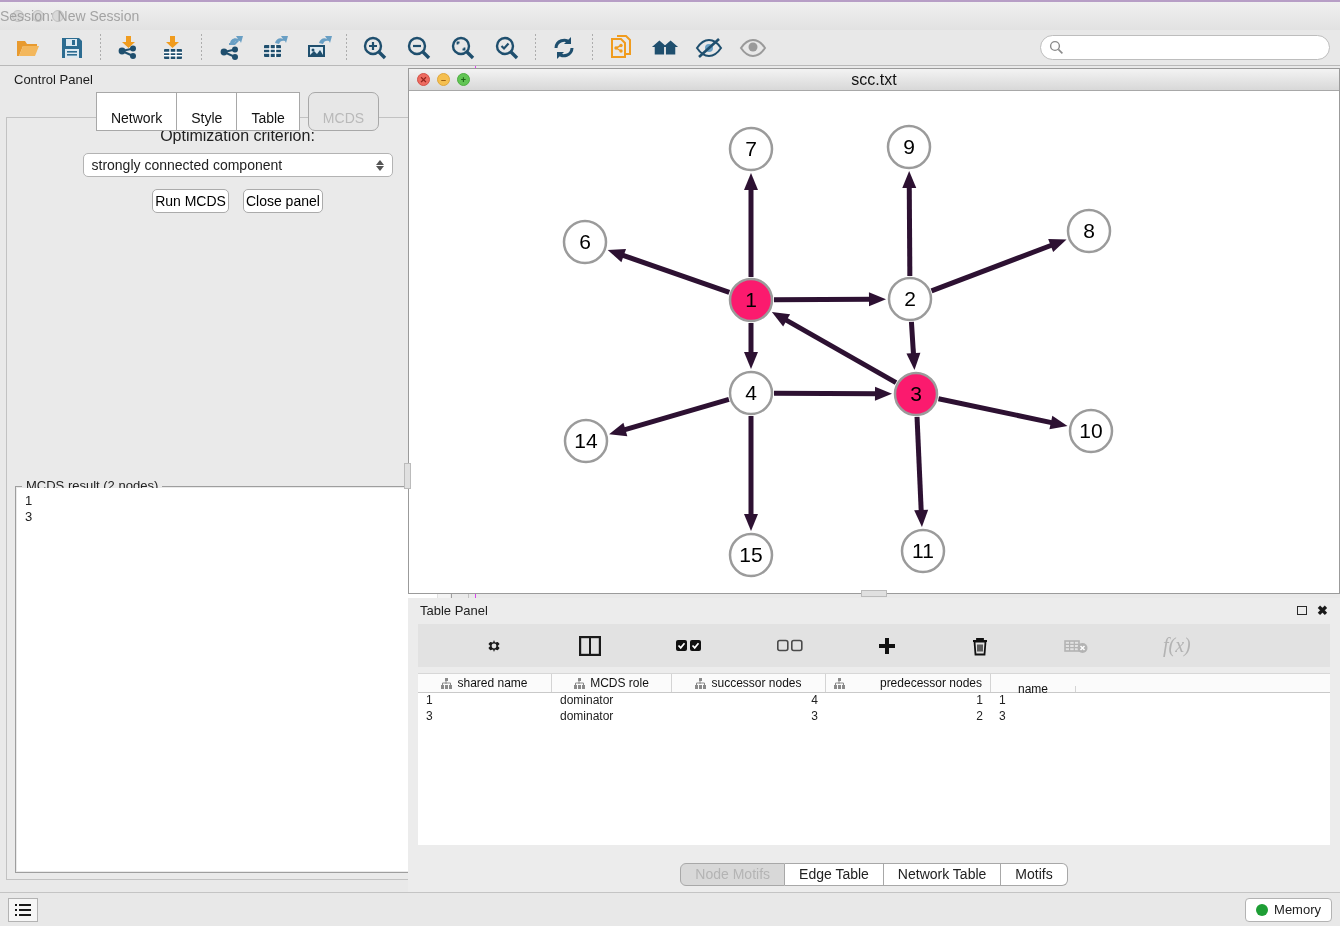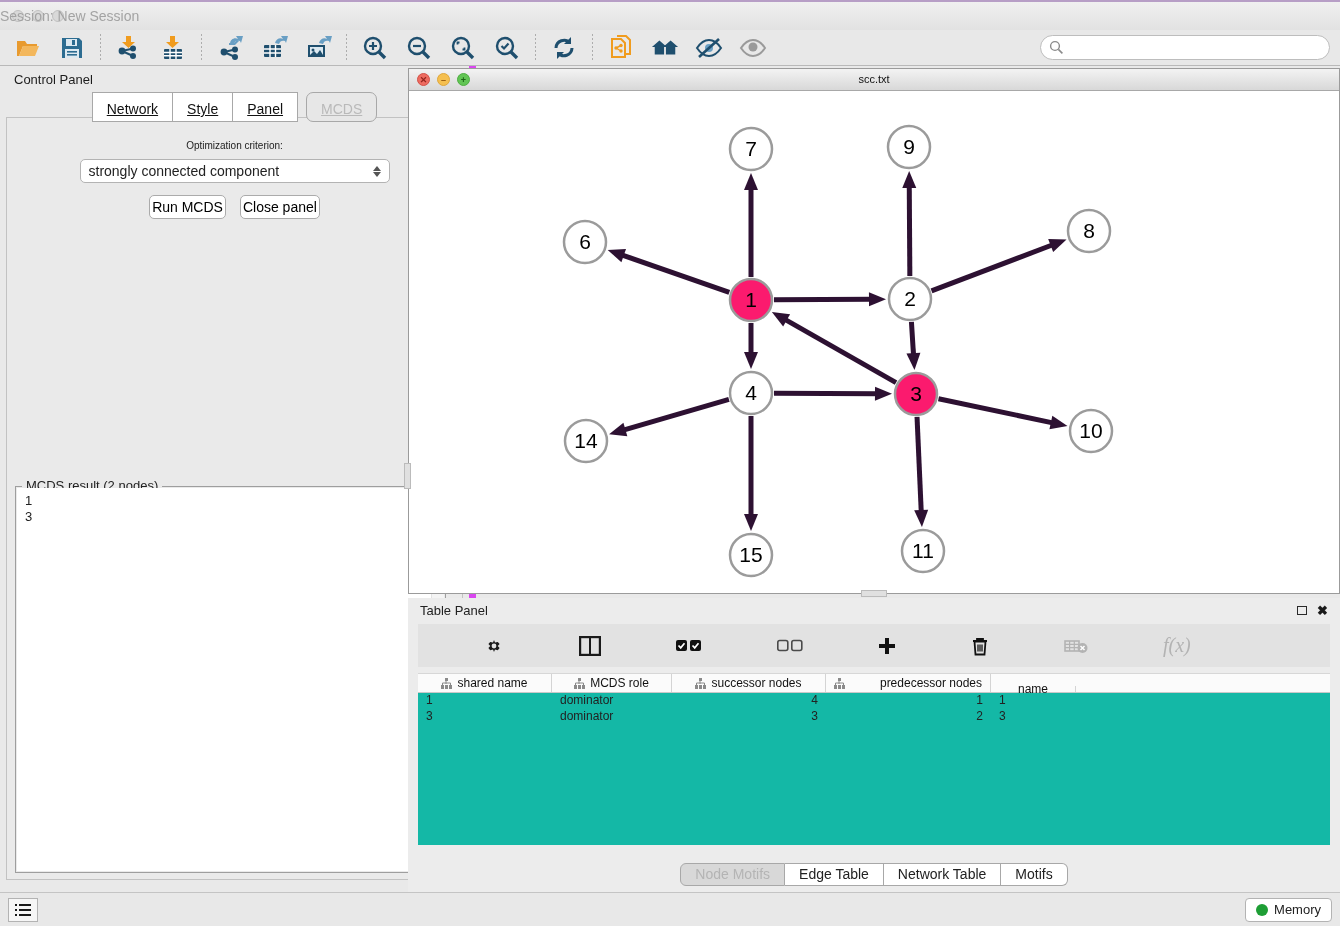--- a/index.html
+++ b/index.html
@@ -27,35 +27,35 @@
   .tb-btn { width:28px; height:28px; display:flex; align-items:center;
     justify-content:center; cursor:pointer; }
   .search-wrap { margin-left:auto; }
   .search-box { width:290px; height:25px; background:#fff;
     border:1px solid #bdbdbd; border-radius:13px; display:flex;
     align-items:center; padding:0 8px; }
   .search-box input { border:none; outline:none; flex:1; font-size:13px;
     background:transparent; font-family:"Liberation Sans",sans-serif; }
   
   .control-panel { position:absolute; top:64px; left:0; width:476px; bottom:34px;
-    background:#e9e9e9; border-right:7px solid #d946ef; }
+    background:#e9e9e9; border-right:1px solid #d946ef; }
   .cp-header { height:26px; display:flex; align-items:center;
     padding:0 14px; font-size:13px; color:#1c1c1c; }
   .panel-icons { margin-left:auto; display:flex; gap:10px; align-items:center; }
   .float-icon { width:10px; height:9px; border:1.5px solid #2a2a2a; display:inline-block; }
   .close-icon { font-size:13px; font-weight:bold; color:#1a1a1a; line-height:9px; }
   .cp-tabs { display:flex; justify-content:center; position:relative; z-index:2; }
-  .cp-tab { font-size:14px; padding:8px 14px 4px; background:#fff;
-    border:1px solid #a8a8a8; border-left-width:0; color:#111; cursor:pointer;text-decoration:underline; }
+  .cp-tab { font-size:14px; padding:17px 14px 4px; background:#fff;
+    border:1px solid #a8a8a8; border-left-width:0; color:#111; cursor:pointer; }
   .cp-tab:first-child { border-left-width:1px; }
   .cp-tab.sel { background:#e7e7e7; color:#b9b9b9; border-radius:7px;
     border-left-width:1px; margin-left:8px; }
   .cp-body { position:absolute; left:6px; right:6px; top:51px; bottom:12px;
     border:1px solid #c2c2c2; background:#eaeaea; }
-  .opt-label { text-align:center; margin-top:22px; font-size:10px; }
+  .opt-label { text-align:center; margin-top:9px; font-size:16px; }
   .opt-select { margin:8px auto 0; width:310px; height:24px; background:#fff;
     border:1px solid #b3b3b3; border-radius:5px; display:flex; align-items:center;
     padding:0 8px; font-size:14px; cursor:pointer; }
   .stepper { margin-left:auto; display:flex; flex-direction:column; gap:1px;
     align-items:center; }
   .stepper i { width:0; height:0; border-left:4px solid transparent;
     border-right:4px solid transparent; }
   .stepper .up { border-bottom:5px solid #555; }
   .stepper .dn { border-top:5px solid #555; }
   .cp-buttons { display:flex; justify-content:center; gap:14px; margin-top:12px; }
@@ -74,38 +74,38 @@
   .network-window { position:absolute; left:408px; top:66px; right:0; height:526px;
     border:1px solid #9b9b9b; background:#fff; }
   .nw-titlebar { height:22px; background:linear-gradient(#f3f3f3,#d8d8d8);
     border-bottom:1px solid #a8a8a8; position:relative; }
   .nw-lights { position:absolute; left:8px; top:4px; display:flex; gap:7px; }
   .light { width:13px; height:13px; border-radius:50%; font-size:9px;
     line-height:12px; text-align:center; font-weight:bold; }
   .light.red { background:#ee6b60; border:1px solid #d35148; color:#92241e; }
   .light.yellow { background:#f5bf4f; border:1px solid #dfa73b; color:#985d10; }
   .light.green { background:#62c554; border:1px solid #4eae41; color:#1d6516; }
-  .nw-title { text-align:center; font-size:11px; line-height:21px; color:#111; }
+  .nw-title { text-align:center; font-size:16px; line-height:21px; color:#111; }
   .nw-canvas { position:absolute; top:22px; left:0; right:0; bottom:0; }
   .nw-canvas svg { display:block; }
   .splitter-handle { position:absolute; width:7px; height:26px; left:-5px; top:394px;
     background:#e0e0e0; border:1px solid #bbb; }
   .splitter-handle-h { position:absolute; width:26px; height:7px; left:452px; bottom:-4px;
     background:#e0e0e0; border:1px solid #bbb; }
   
   .table-panel { position:absolute; left:408px; top:596px; right:0; bottom:34px;
     background:#ececec; }
   .tp-header { height:24px; display:flex; align-items:center; padding:0 12px;
     font-size:13px; }
   .tp-toolbar { margin:2px 10px 0; height:43px; background:#e2e2e2;
     display:flex; align-items:center; gap:27px; padding:0 18px; }
   .tp-tbtn { display:flex; align-items:center; justify-content:center; cursor:pointer;margin-left:48px; }
   .fx { font-family:"Liberation Serif", serif; font-style:italic; font-size:20px;
     color:#b3b3b3; }
-  .tp-table { margin:6px 10px 0; background:#14b8a6; height:172px;
+  .tp-table { margin:6px 10px 0; background:#ffffff; height:172px;
     border-top:1px solid #d7d7d7; position:relative; font-size:12px; }
   .thead { display:flex; border-bottom:1px solid #c9c9c9; height:19px;
     background:#fbfbfb; }
   .th { display:flex; align-items:center; justify-content:center; gap:5px;
     border-right:1px solid #d4d4d4; font-size:12px; color:#111; cursor:pointer; }
   .tr { display:flex; height:16px; }
   .td { padding:0 8px; overflow:hidden; white-space:nowrap; }
   .tp-tabs-row { position:absolute; left:0; right:0; bottom:6px; display:flex;
     justify-content:center; }
   .tp-tab { font-size:14px; padding:2px 14px 3px; background:#fff;
@@ -301,21 +301,21 @@
   <div class="cp-header">
     <span>Control Panel</span>
     <span class="panel-icons">
       <span class="float-icon"></span>
       <span class="close-icon">✖</span>
     </span>
   </div>
   <div class="cp-tabs" id="cp-tabs">
       <div class="cp-tab">Network</div>
       <div class="cp-tab">Style</div>
-      <div class="cp-tab">Panel</div>
+      <div class="cp-tab">Table</div>
       <div class="cp-tab sel">MCDS</div>
     </div>
   <div class="cp-body">
     <div class="opt-label">Optimization criterion:</div>
     <div class="opt-select">
       <span>strongly connected component</span>
       <span class="stepper">
           <i class="up"></i>
           <i class="dn"></i>
         </span>

